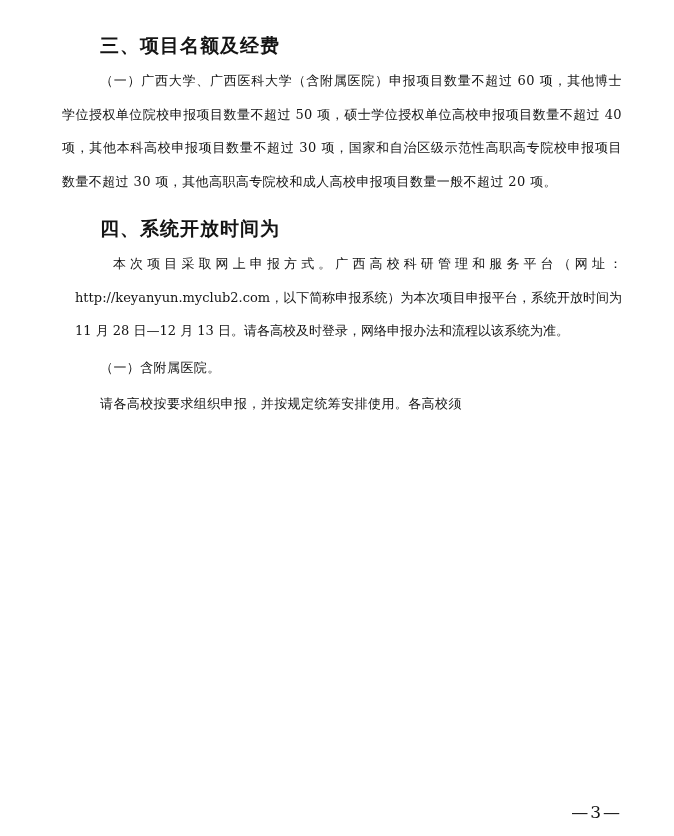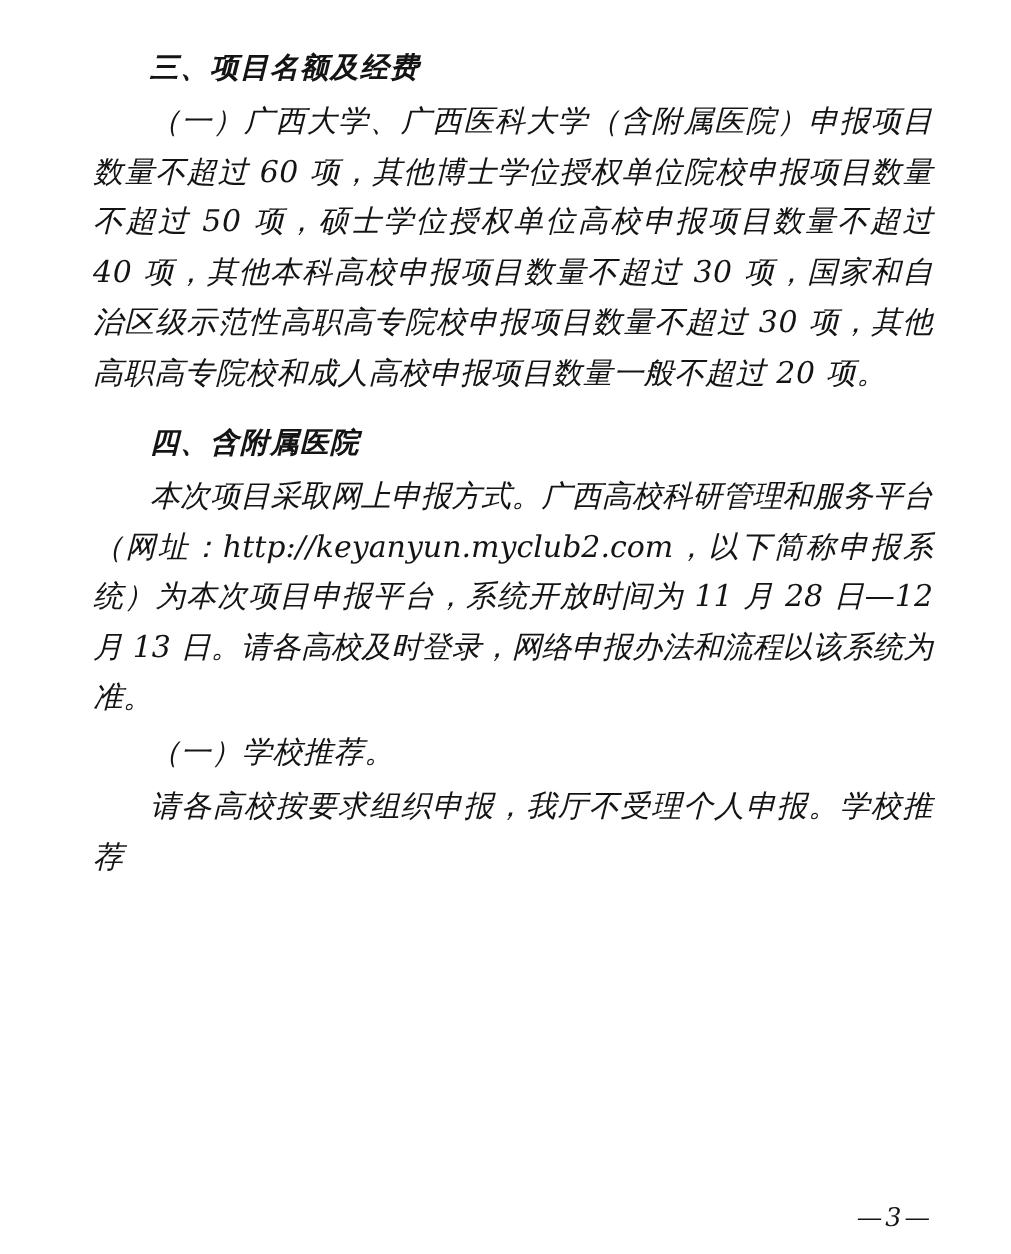--- a/index.html
+++ b/index.html
@@ -14,48 +14,48 @@
     color: #141414;
     position: relative;
     overflow: hidden;
   }
   .page {
     width: 674px;
     height: 836px;
     box-sizing: border-box;
     padding: 30px 52px 0 62px;
     position: relative;
-    font-style: italic;
   }
   .doc-body {
     width: 100%;
   }
   h2.section-heading {
     font-size: 19px;
     line-height: 30px;
     font-weight: bold;
     margin: 0 0 4px 0;
     padding: 0;
     text-indent: 38px;
     letter-spacing: 1px;
     font-family: "DejaVu Sans", "Liberation Sans", sans-serif;
   }
   p.para {
-    font-size: 20px;
+    font-size: 13px;
     line-height: 33.5px;
     margin: 0;
     padding: 0;
     text-indent: 38px;
     text-align: justify;
     text-justify: inter-ideograph;
     letter-spacing: 0.4px;
     font-family: "DejaVu Serif", "Liberation Serif", serif;
   }
   p.para.tight {
     letter-spacing: 0px;
+    margin-left: 13px;
   }
   .spacer-sm { height: 3px; }
   .spacer-md { height: 9px; }
   .page-number {
     position: absolute;
     bottom: 14px;
     right: 52px;
     font-size: 17px;
     letter-spacing: 2px;
     font-family: "DejaVu Serif", "Liberation Serif", serif;
@@ -73,28 +73,28 @@
     <p class="para">（一）广西大学、广西医科大学（含附属医院）申报项目数量不超过 60 项，其他博士学位授权单位院校申报项目数量不超过 50 项，硕士学位授权单位高校申报项目数量不超过 40 项，其他本科高校申报项目数量不超过 30 项，国家和自治区级示范性高职高专院校申报项目数量不超过 30 项，其他高职高专院校和成人高校申报项目数量一般不超过 20 项。</p>
 
     <div class="spacer-sm"></div>
 
 
     <div class="spacer-sm"></div>
 
 
     <div class="spacer-md"></div>
 
-    <h2 class="section-heading">四、含附属医院</h2>
+    <h2 class="section-heading">四、系统开放时间为</h2>
 
     <p class="para tight">本次项目采取网上申报方式。广西高校科研管理和服务平台（网址：http://keyanyun.myclub2.com，以下简称申报系统）为本次项目申报平台，系统开放时间为 11 月 28 日—12 月 13 日。请各高校及时登录，网络申报办法和流程以该系统为准。</p>
 
     <div class="spacer-sm"></div>
 
-    <p class="para">（一）学校推荐。</p>
+    <p class="para">（一）含附属医院。</p>
 
     <div class="spacer-sm"></div>
 
-    <p class="para">请各高校按要求组织申报，我厅不受理个人申报。学校推荐</p>
+    <p class="para">请各高校按要求组织申报，并按规定统筹安排使用。各高校须</p>
 
   </div>
 
   <div class="page-number">—3—</div>
 </div>
 
 </body></html>

